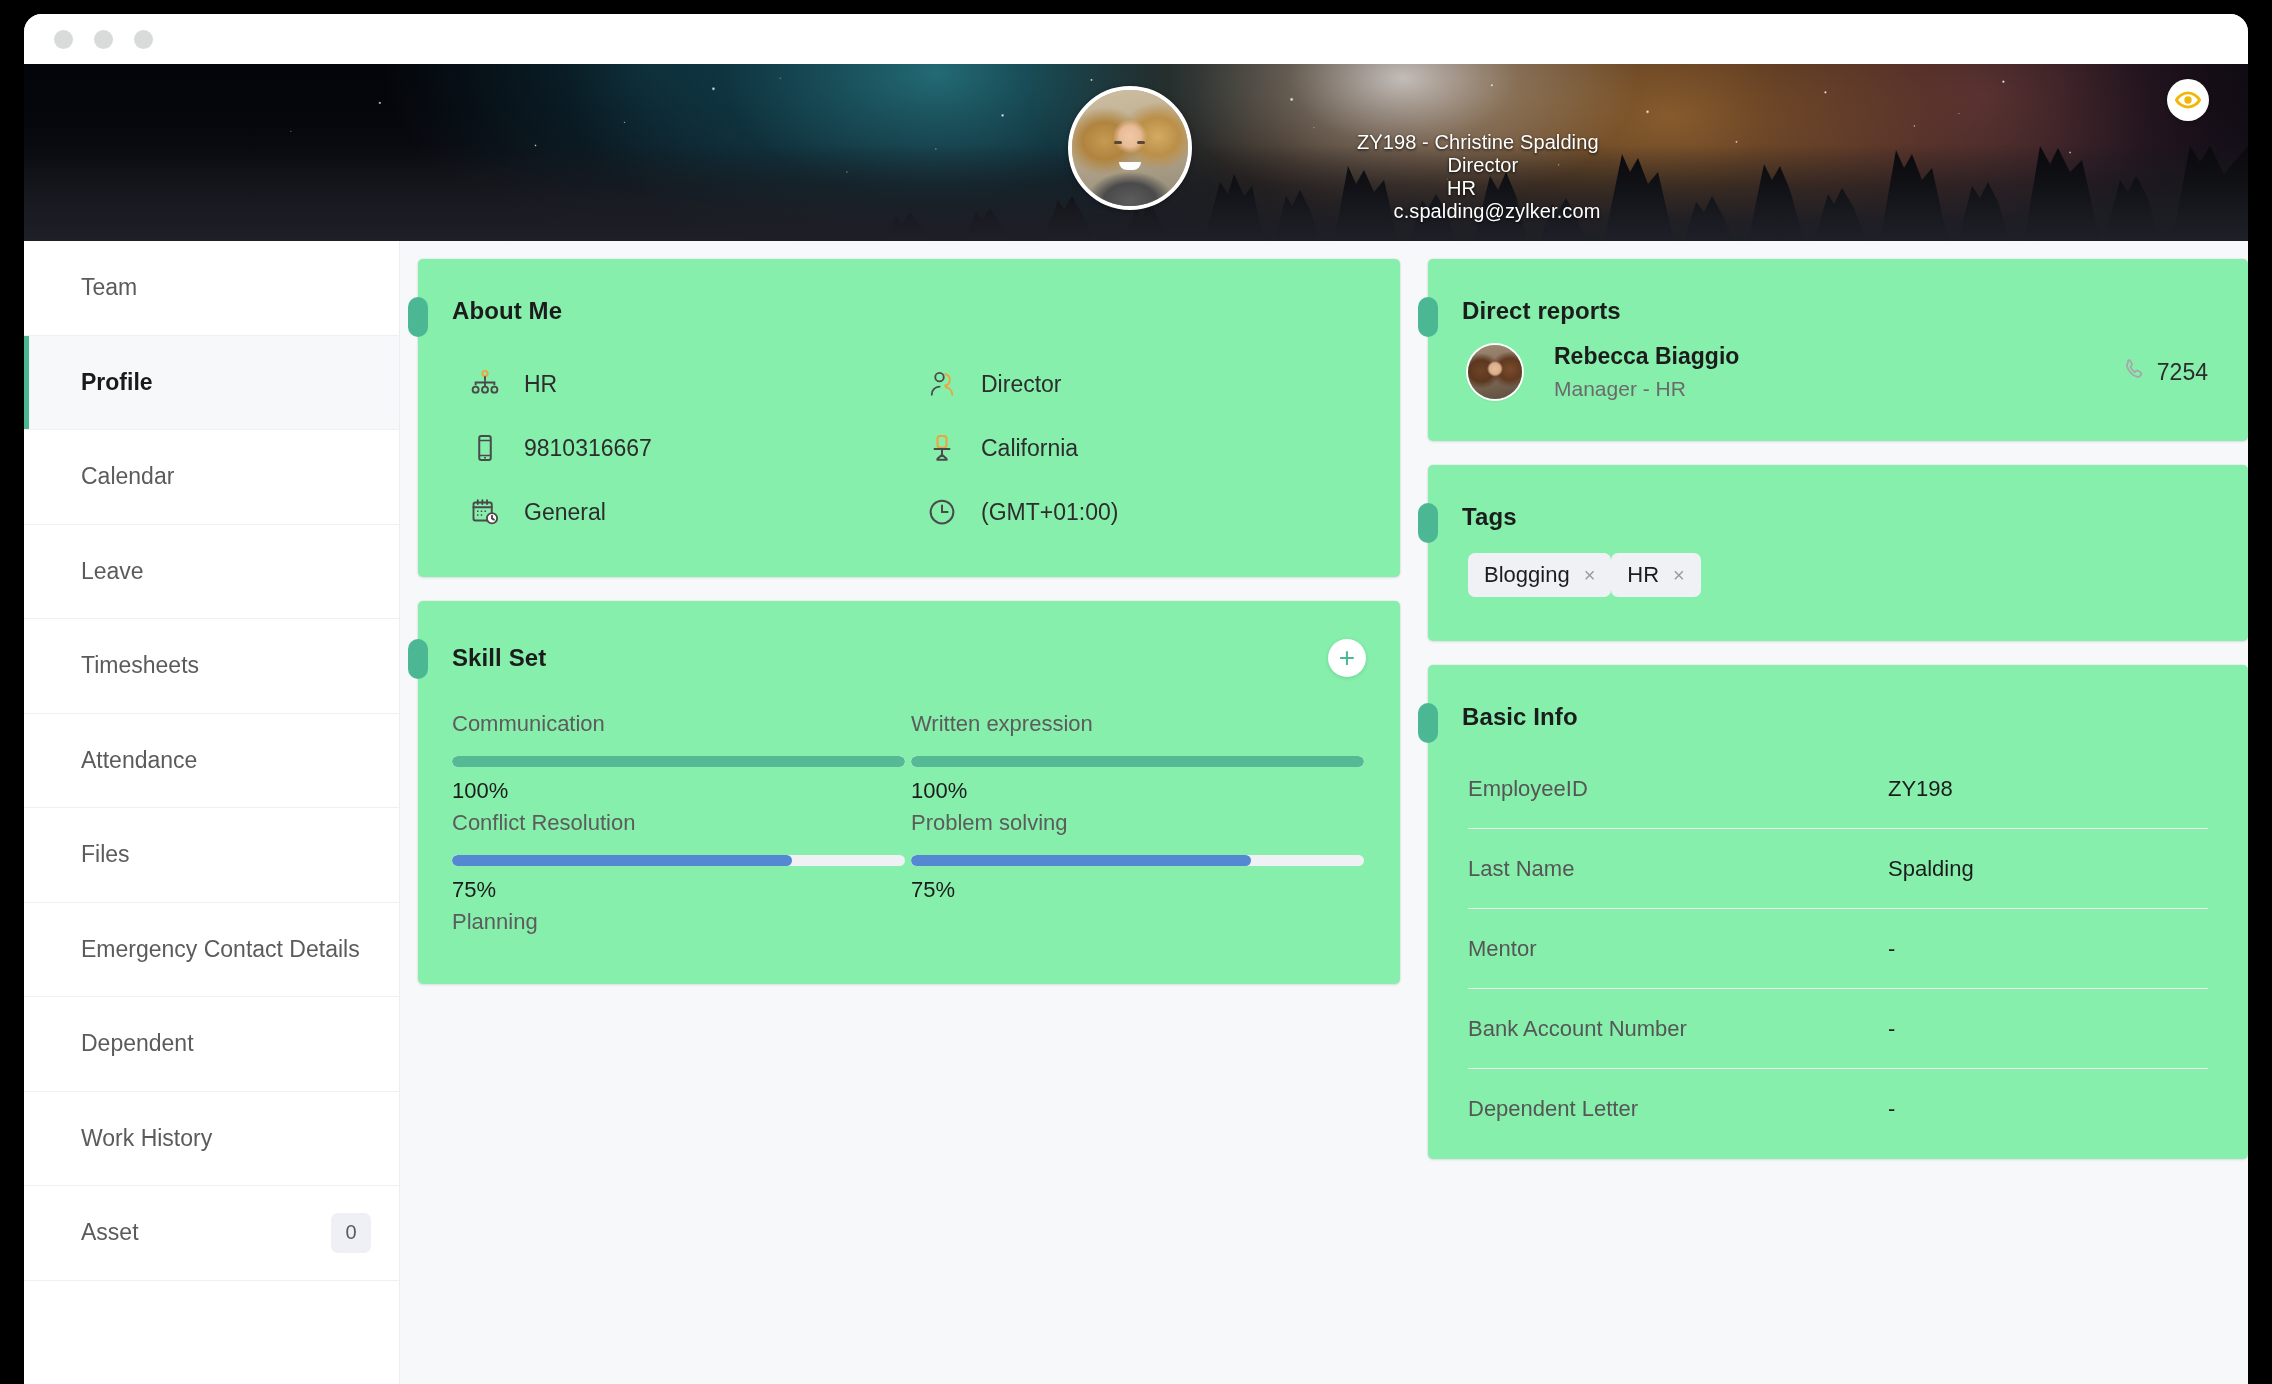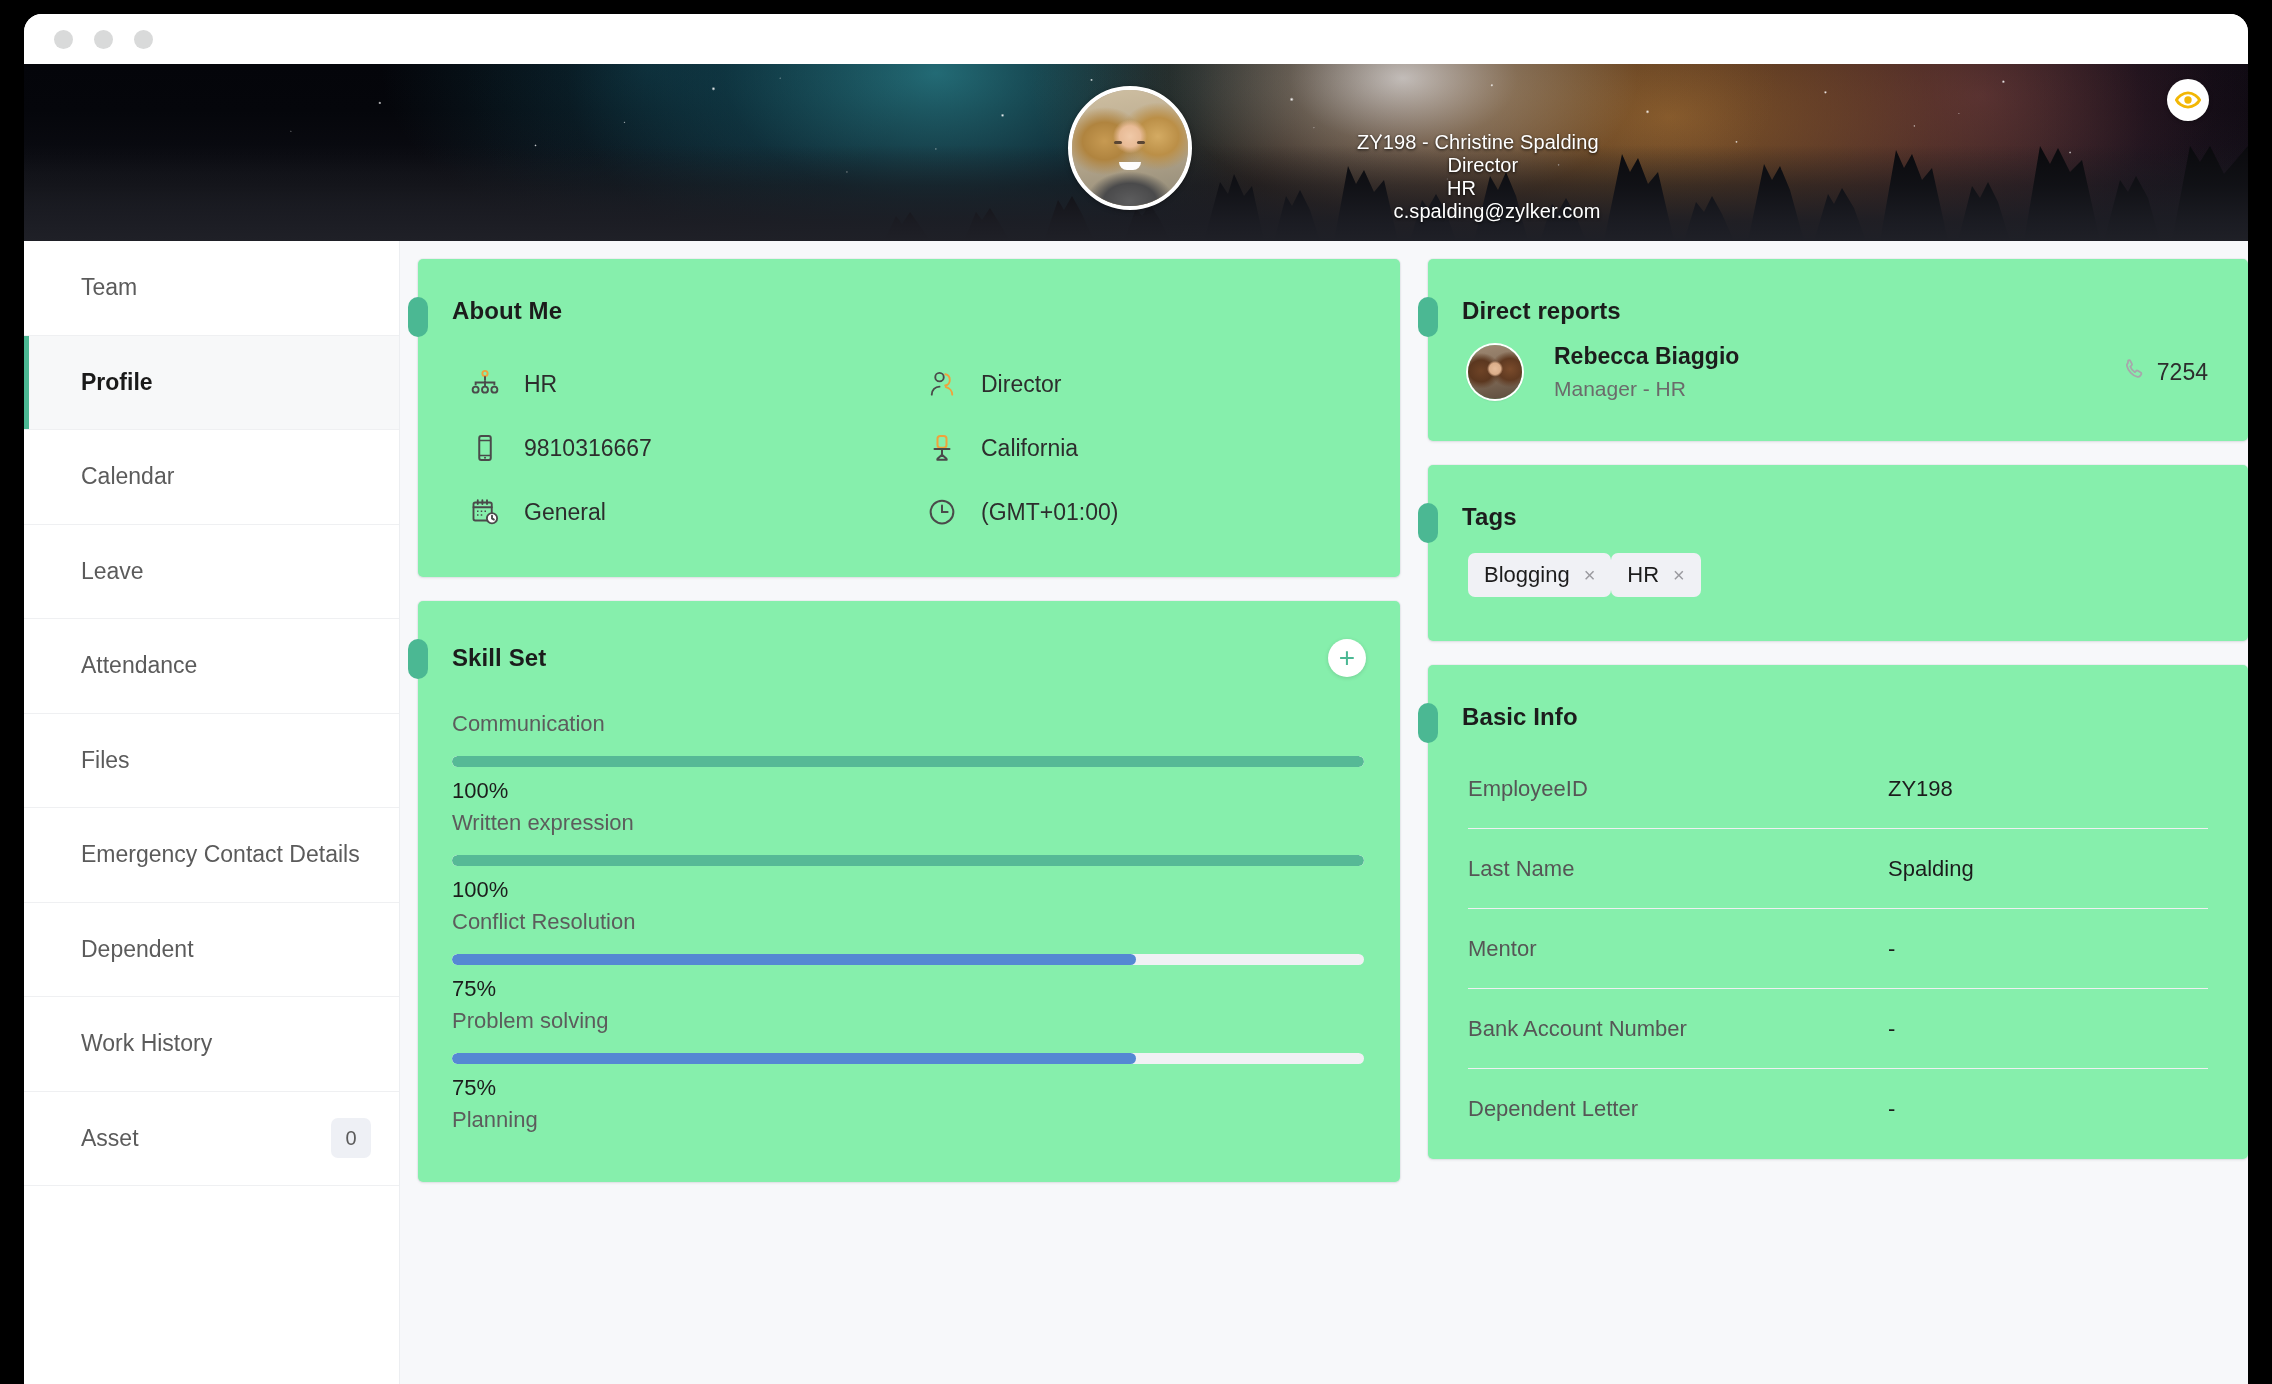--- a/index.html
+++ b/index.html
@@ -243,21 +243,21 @@
     padding: 42px 34px 48px 34px;
     row-gap: 30px;
   }
   .about-item { display: flex; align-items: center; gap: 22px; padding-left: 16px; }
   .about-item .ic { width: 34px; height: 34px; flex: 0 0 34px; display: flex; align-items: center; justify-content: center; }
   .about-item .tx { font-size: 23px; color: #2d2d2d; }
 
   
   .skill-grid {
     display: grid;
-    grid-template-columns: 1fr;
+    grid-template-columns: 1fr 1fr;
     column-gap: 50px;
     row-gap: 44px;
     padding: 34px 36px 30px 34px;
     gap: 6px;
   }
   .skill-name { font-size: 22px; color: #5c5c5c; margin-bottom: 19px; }
   .skill-track {
     height: 11px; border-radius: 6px; background: #f0f1f4; overflow: hidden;
   }
   .skill-fill { height: 100%; border-radius: 6px; }
@@ -380,20 +380,23 @@
         <div class="side-item active">
           <span>Profile</span>
         </div>
         <div class="side-item">
           <span>Calendar</span>
         </div>
         <div class="side-item">
           <span>Leave</span>
         </div>
         <div class="side-item">
+          <span>Timesheets</span>
+        </div>
+        <div class="side-item">
           <span>Attendance</span>
         </div>
         <div class="side-item">
           <span>Files</span>
         </div>
         <div class="side-item">
           <span>Emergency Contact Details</span>
         </div>
         <div class="side-item">
           <span>Dependent</span>

